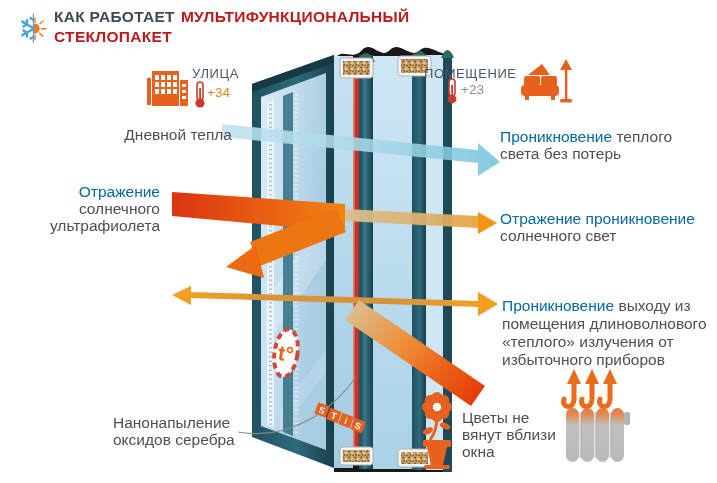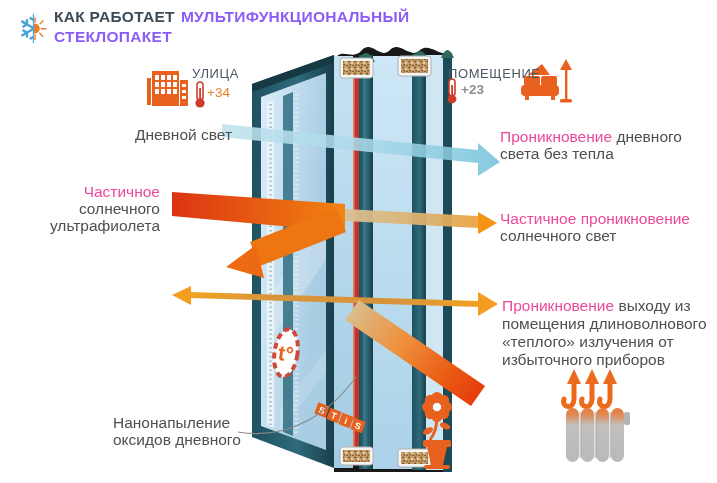--- a/index.html
+++ b/index.html
@@ -1,24 +1,24 @@
 <!DOCTYPE html>
 <html><head>
 <meta charset="utf-8">
 <style>
   html,body{margin:0;padding:0;background:#fff;}
   .canvas{position:relative;width:717px;height:483px;background:#fff;overflow:hidden;
           font-family:"Liberation Sans",sans-serif;}
   .canvas svg{position:absolute;left:0;top:0;z-index:1;}
   .txt{position:absolute;z-index:5;color:#4f4f4f;font-size:15.5px;line-height:17px;}
-  .hl{color:#ec4899;}
+  .hl{color:#0369a1;}
   .right{text-align:right;}
   .title{position:absolute;left:54px;top:7px;z-index:5;font-weight:bold;font-size:15.5px;
          line-height:20px;letter-spacing:.3px;color:#3c4a56;}
-  .title .blue{color:#8b5cf6;}
+  .title .blue{color:#b91c1c;}
   .title .gap{margin-left:6px;}
   .envlabel{position:absolute;z-index:5;font-size:13px;letter-spacing:.6px;color:#4b5865;}
   .temp{position:absolute;z-index:5;font-size:13.5px;}
   .temp-out{color:#ee7e22;}
   .temp-in{color:#8f8f8f;}
 </style>
 </head>
 <body>
 
 <div class="canvas">
@@ -284,37 +284,38 @@
   <div class="title">
     <div>
       <span>КАК РАБОТАЕТ</span><span class="blue gap">МУЛЬТИФУНКЦИОНАЛЬНЫЙ</span>
     </div>
     <div><span class="blue">СТЕКЛОПАКЕТ</span></div>
   </div>
 
   <div class="envlabel" style="left:192px;top:66px;">УЛИЦА</div>
   <div class="temp temp-out" style="left:207px;top:85px;">+34</div>
 
-  <div class="envlabel" style="left:448px;top:66px;">ПОМЕЩЕНИЕ</div>
-  <div class="temp temp-in" style="left:461px;top:82px;font-weight:bold;">+23</div>
-
-  <div class="txt right" style="left:106px;top:126px;width:126px;">Дневной свет</div>
+  <div class="envlabel" style="left:424px;top:66px;">ПОМЕЩЕНИЕ</div>
+  <div class="temp temp-in" style="left:461px;top:82px;">+23</div>
+
+  <div class="txt right" style="left:106px;top:126px;width:126px;">Дневной тепла</div>
 
   <div class="txt right" style="left:48px;top:183px;width:112px;">
-    <span class="hl">Частичное</span><span> солнечного ультрафиолета</span>
+    <span class="hl">Отражение</span><span> солнечного ультрафиолета</span>
   </div>
 
   <div class="txt" style="left:500px;top:128px;width:195px;">
-    <span class="hl">Проникновение</span><span> дневного света без тепла</span>
+    <span class="hl">Проникновение</span><span> теплого света без потерь</span>
   </div>
 
   <div class="txt" style="left:500px;top:210px;width:215px;">
-    <span class="hl">Частичное проникновение</span><span> солнечного свет</span>
+    <span class="hl">Отражение проникновение</span><span> солнечного свет</span>
   </div>
 
   <div class="txt" style="left:502px;top:297px;width:215px;line-height:18px;">
     <span class="hl">Проникновение</span><span> выходу из помещения длиноволнового «теплого» излучения от избыточного приборов</span>
   </div>
 
-  <div class="txt" style="left:113px;top:414px;width:132px;">Нанонапыление оксидов дневного</div>
-
+  <div class="txt" style="left:113px;top:414px;width:132px;">Нанонапыление оксидов серебра</div>
+
+  <div class="txt" style="left:462px;top:409px;width:106px;">Цветы не вянут вблизи окна</div>
 
 </div>
 
 </body></html>

